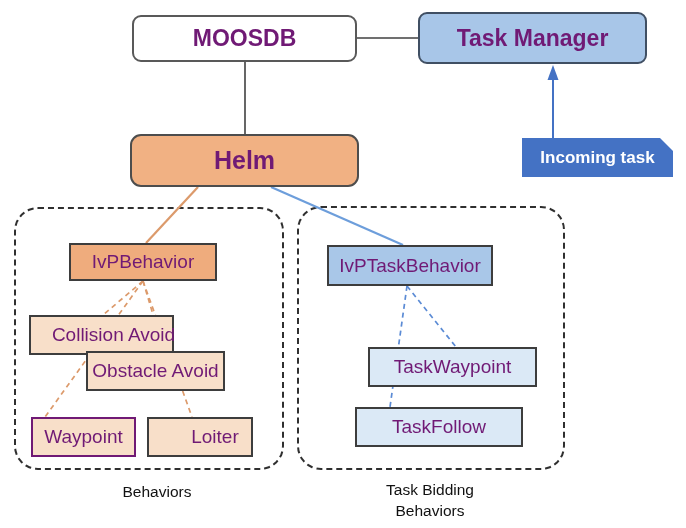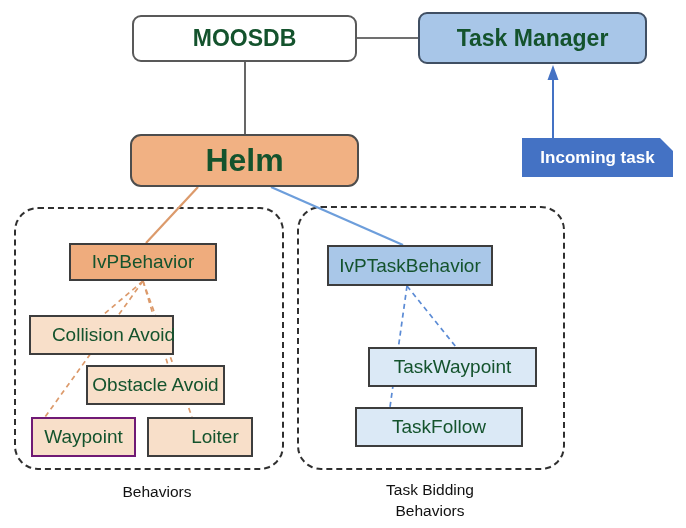--- a/index.html
+++ b/index.html
@@ -12,31 +12,31 @@
   .group {
     position:absolute; border:2px dashed #2f2f2f; border-radius:24px;
     z-index:0; box-sizing:border-box; background:transparent;
   }
   #g-left  { left:14px;  top:207px; width:270px; height:263px; }
   #g-right { left:297px; top:206px; width:268px; height:264px; }
 
   .node {
     position:absolute; box-sizing:border-box; z-index:2;
     display:flex; align-items:center; justify-content:center;
-    color:#14532d; text-align:center; white-space:nowrap;
+    color:#701a75; text-align:center; white-space:nowrap;
   }
   #n-moosdb      { left:132px; top:15px;  width:225px; height:47px; background:#ffffff; border:2px solid #595959; border-radius:9px;  font-size:23px; font-weight:600; }
   #n-taskmanager { left:418px; top:12px;  width:229px; height:52px; background:#A8C6E8; border:2px solid #404F63; border-radius:9px; font-size:23px; font-weight:600; }
-  #n-helm        { left:130px; top:134px; width:229px; height:53px; background:#F1B183; border:2px solid #4d4d4d; border-radius:11px; font-size:32px; font-weight:600; }
+  #n-helm        { left:130px; top:134px; width:229px; height:53px; background:#F1B183; border:2px solid #4d4d4d; border-radius:11px; font-size:25px; font-weight:600; }
   #n-incoming    { left:522px; top:138px; width:151px; height:39px; background:#4472C4; color:#ffffff; font-size:17px; font-weight:700;
                    clip-path:polygon(0 0, calc(100% - 13px) 0, 100% 13px, 100% 100%, 0 100%); }
 
   #n-ivpbehavior  { left:69px;  top:243px; width:148px; height:38px; background:#EFAC7D; border:2px solid #3d3d3d; font-size:19px; }
   #n-collision    { left:29px;  top:315px; width:145px; height:40px; background:#F8DFC9; border:2px solid #3d3d3d; font-size:19px;padding-left:24px; }
-  #n-obstacle     { left:86px;  top:365px; width:139px; height:40px; background:#F8DFC9; border:2px solid #3d3d3d; font-size:19px; }
+  #n-obstacle     { left:86px;  top:351px; width:139px; height:40px; background:#F8DFC9; border:2px solid #3d3d3d; font-size:19px; }
   #n-waypoint     { left:31px;  top:417px; width:105px; height:40px; background:#F8DFC9; border:2px solid #701a75; font-size:19px; }
   #n-loiter       { left:147px; top:417px; width:106px; height:40px; background:#F8DFC9; border:2px solid #3d3d3d; font-size:19px;padding-left:30px; }
 
   #n-ivptask      { left:327px; top:245px; width:166px; height:41px; background:#A9C7E8; border:2px solid #3d3d3d; font-size:19px; }
   #n-taskwaypoint { left:368px; top:347px; width:169px; height:40px; background:#DBE9F6; border:2px solid #3d3d3d; font-size:19px; }
   #n-taskfollow   { left:355px; top:407px; width:168px; height:40px; background:#DBE9F6; border:2px solid #3d3d3d; font-size:19px; }
 
   .caption {
     position:absolute; z-index:2; text-align:center; color:#111;
     font-size:15.5px; line-height:21px;

